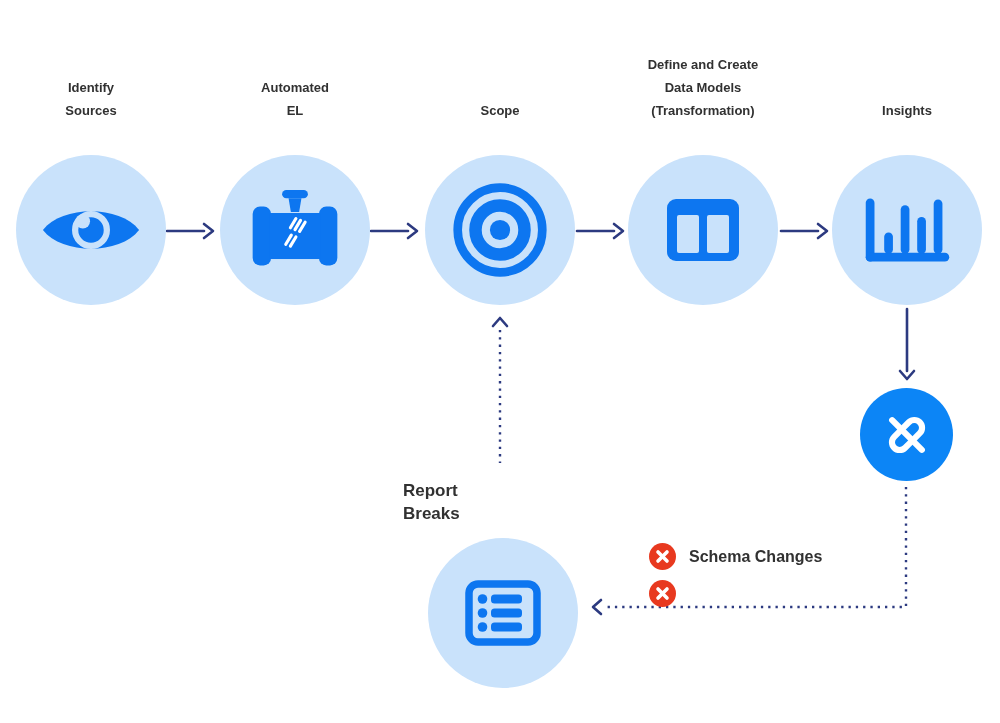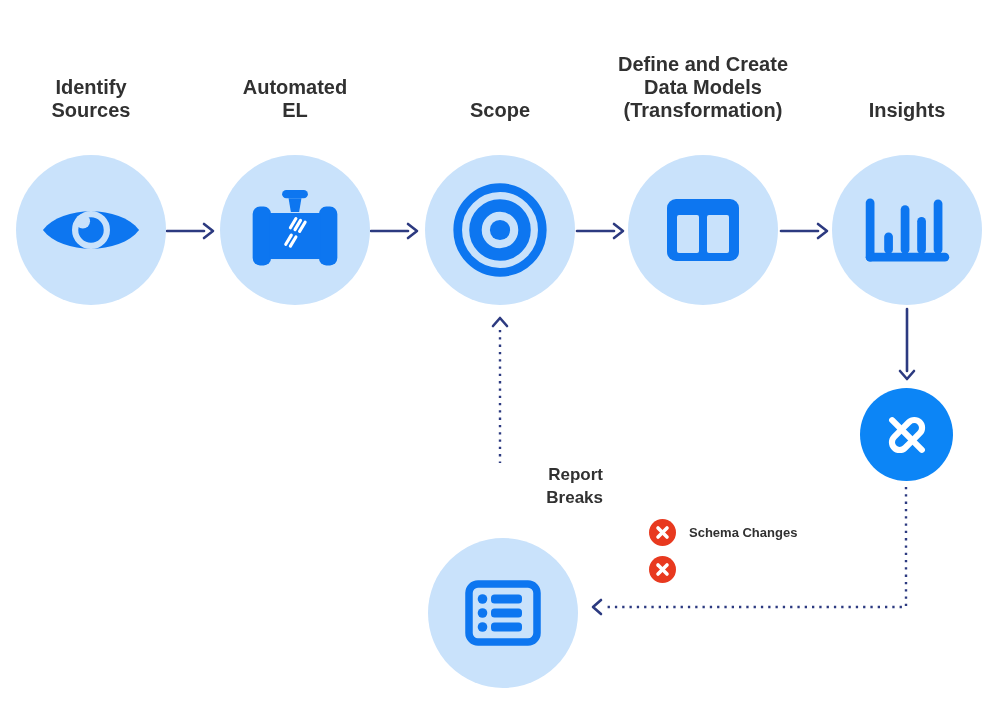--- a/index.html
+++ b/index.html
@@ -7,46 +7,46 @@
     position:relative;width:1000px;height:723px;background:var(--canvas_bg,#fff);
     font-family:"Liberation Sans",sans-serif;overflow:hidden;
   }
   .title{
     position:absolute;left:18px;top:10px;font-size:27px;font-weight:400;
     color:var(--title_gray,#3d3d3d);letter-spacing:.5px;
   }
   .step-label{
     position:absolute;top:48px;height:74px;width:220px;
     display:flex;flex-direction:column;justify-content:flex-end;
-    text-align:center;font-size:20px;font-weight:700;line-height:23px;
+    text-align:center;font-size:13px;font-weight:700;line-height:23px;
     color:var(--text_dark,#313131);white-space:pre-line;
   }
   .bubble{
     position:absolute;width:150px;height:150px;border-radius:50%;
     background:var(--circle_bg,#c9e2fb);
     display:flex;align-items:center;justify-content:center;
   }
   .node{
     position:absolute;left:860px;top:388px;width:93px;height:93px;border-radius:50%;
     background:var(--node_blue,#0c85f6);
     display:flex;align-items:center;justify-content:center;
   }
   .report-bubble{
     position:absolute;left:428px;top:538px;width:150px;height:150px;border-radius:50%;
     background:var(--circle_bg,#c9e2fb);
     display:flex;align-items:center;justify-content:center;
   }
   .report-label{
-    position:absolute;left:403px;top:463px;width:200px;text-align:right;
+    position:absolute;left:403px;top:479px;width:200px;text-align:left;
     font-size:17px;font-weight:700;line-height:23px;color:var(--text_dark,#313131);
     white-space:pre-line;
   }
   .reason-row{
     position:absolute;display:flex;align-items:center;gap:13px;height:27px;
-    font-size:13px;font-weight:700;color:var(--text_dark,#313131);
+    font-size:16px;font-weight:700;color:var(--text_dark,#313131);margin-top:24px;
   }
   .connectors{position:absolute;left:0;top:0;pointer-events:none;}
   
   .fb{fill:var(--icon_blue,#0d76f0);}
   .sb{stroke:var(--icon_blue,#0d76f0);}
   .fl{fill:var(--circle_bg,#c9e2fb);}
   .sl{stroke:var(--circle_bg,#c9e2fb);}
   .sn{stroke:var(--connector,#2c3a80);fill:none;}
   .solidline{stroke-width:2.6;stroke-linecap:round;stroke-linejoin:round;}
   .dotline{stroke-width:2.4;stroke-dasharray:2.3 5;}

